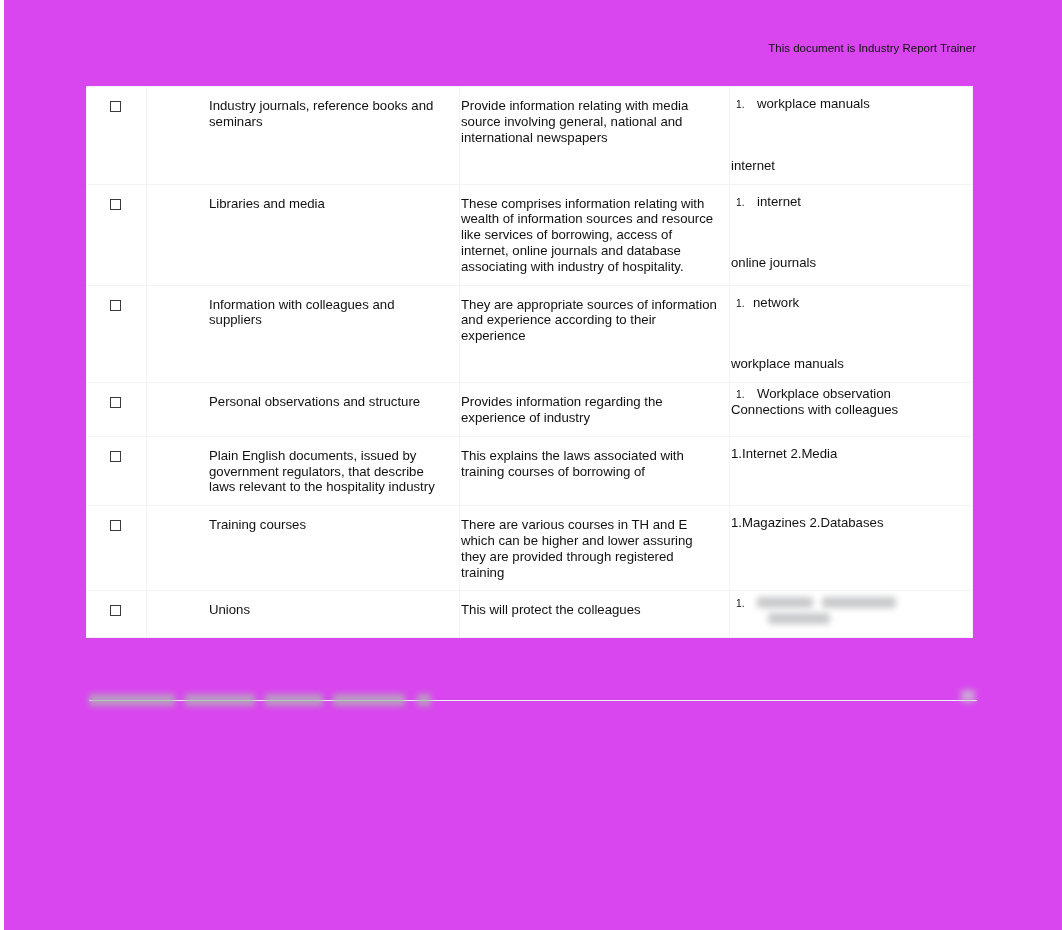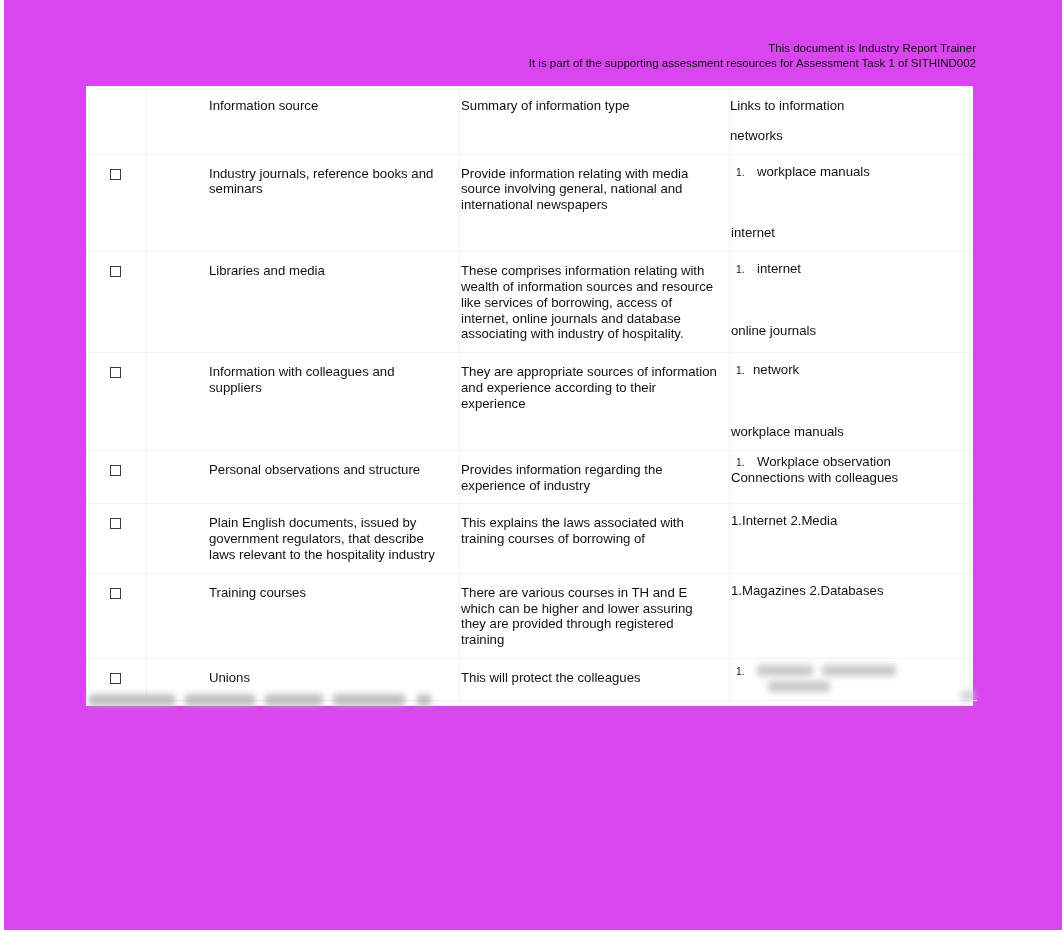--- a/index.html
+++ b/index.html
@@ -185,51 +185,32 @@
     filter: blur(3.2px);
   }
 </style>
 </head>
 <body>
 
 <div class="page">
 
   <div class="doc-header">
     <div>This document is Industry Report Trainer</div>
-    <div>It is part of the supporting assessment resources for Assessment Task 1 of SITHIND002</div>
   </div>
 
   <div class="table-wrap">
     <table class="info-table">
       <colgroup>
         <col class="c-check">
         <col class="c-source">
         <col class="c-summary">
         <col class="c-links">
       </colgroup>
       <tbody>
 
-        <tr class="hdr">
-          <td>
-            <div class="cell chk"></div>
-          </td>
-          <td>
-            <div class="cell src">Information source</div>
-          </td>
-          <td>
-            <div class="cell sum">Summary of information type</div>
-          </td>
-          <td>
-            <div class="cell lnk">
-              <div>Links to information</div>
-              <div class="gap-sm"></div>
-              <div>networks</div>
-            </div>
-          </td>
-        </tr>
 
         <tr>
           <td>
             <div class="cell chk">
               <span class="checkbox"></span>
             </div>
           </td>
           <td>
             <div class="cell src">Industry journals, reference books and seminars</div>
           </td>

